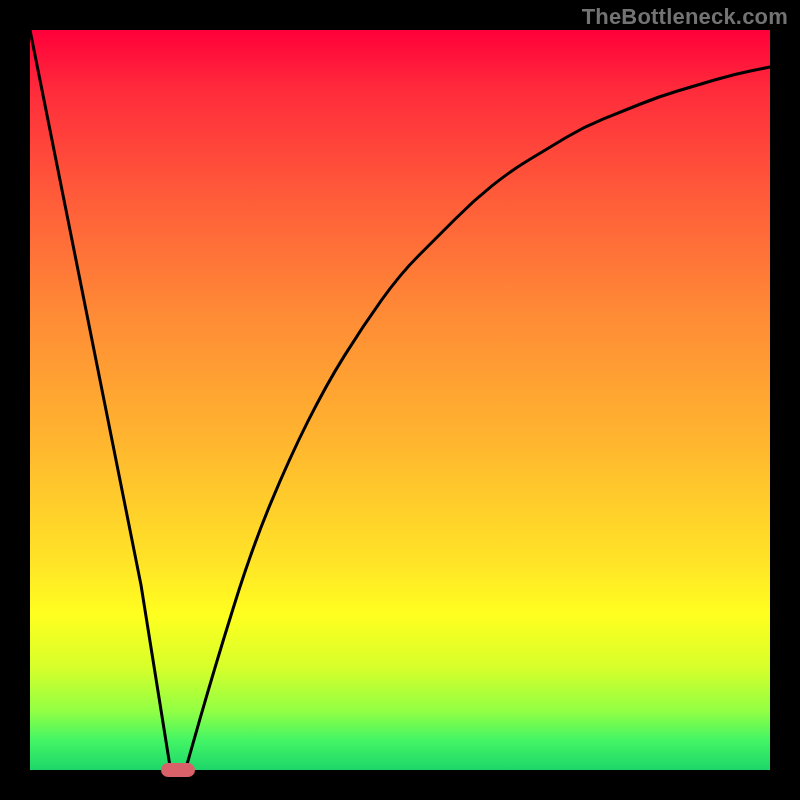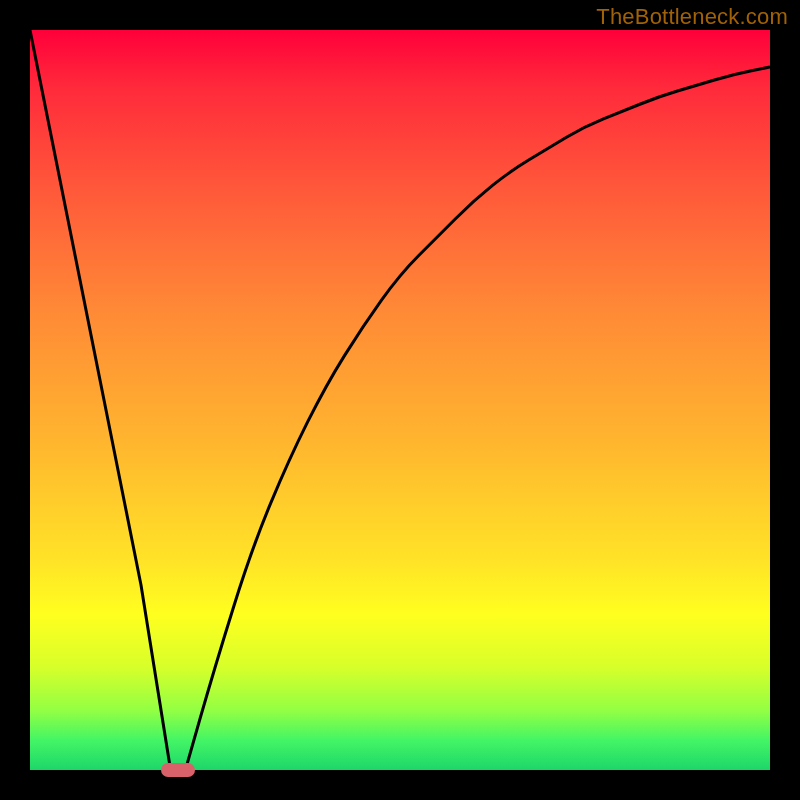--- a/index.html
+++ b/index.html
@@ -36,23 +36,23 @@
       #d8ff2a 86%,
       #92ff44 92%,
       #43f565 96%,
       #1dd66a 100%
     );
   }
   .watermark {
     position: absolute;
     top: 4px;
     right: 12px;
-    color: #a16207;
+    color: #737373;
     font-size: 22px;
-    font-weight: 400;
+    font-weight: 700;
     letter-spacing: 0.2px;
     pointer-events: none;
   }
   svg.curve {
     position: absolute;
     left: 0;
     top: 0;
     width: 740px;
     height: 740px;
   }

